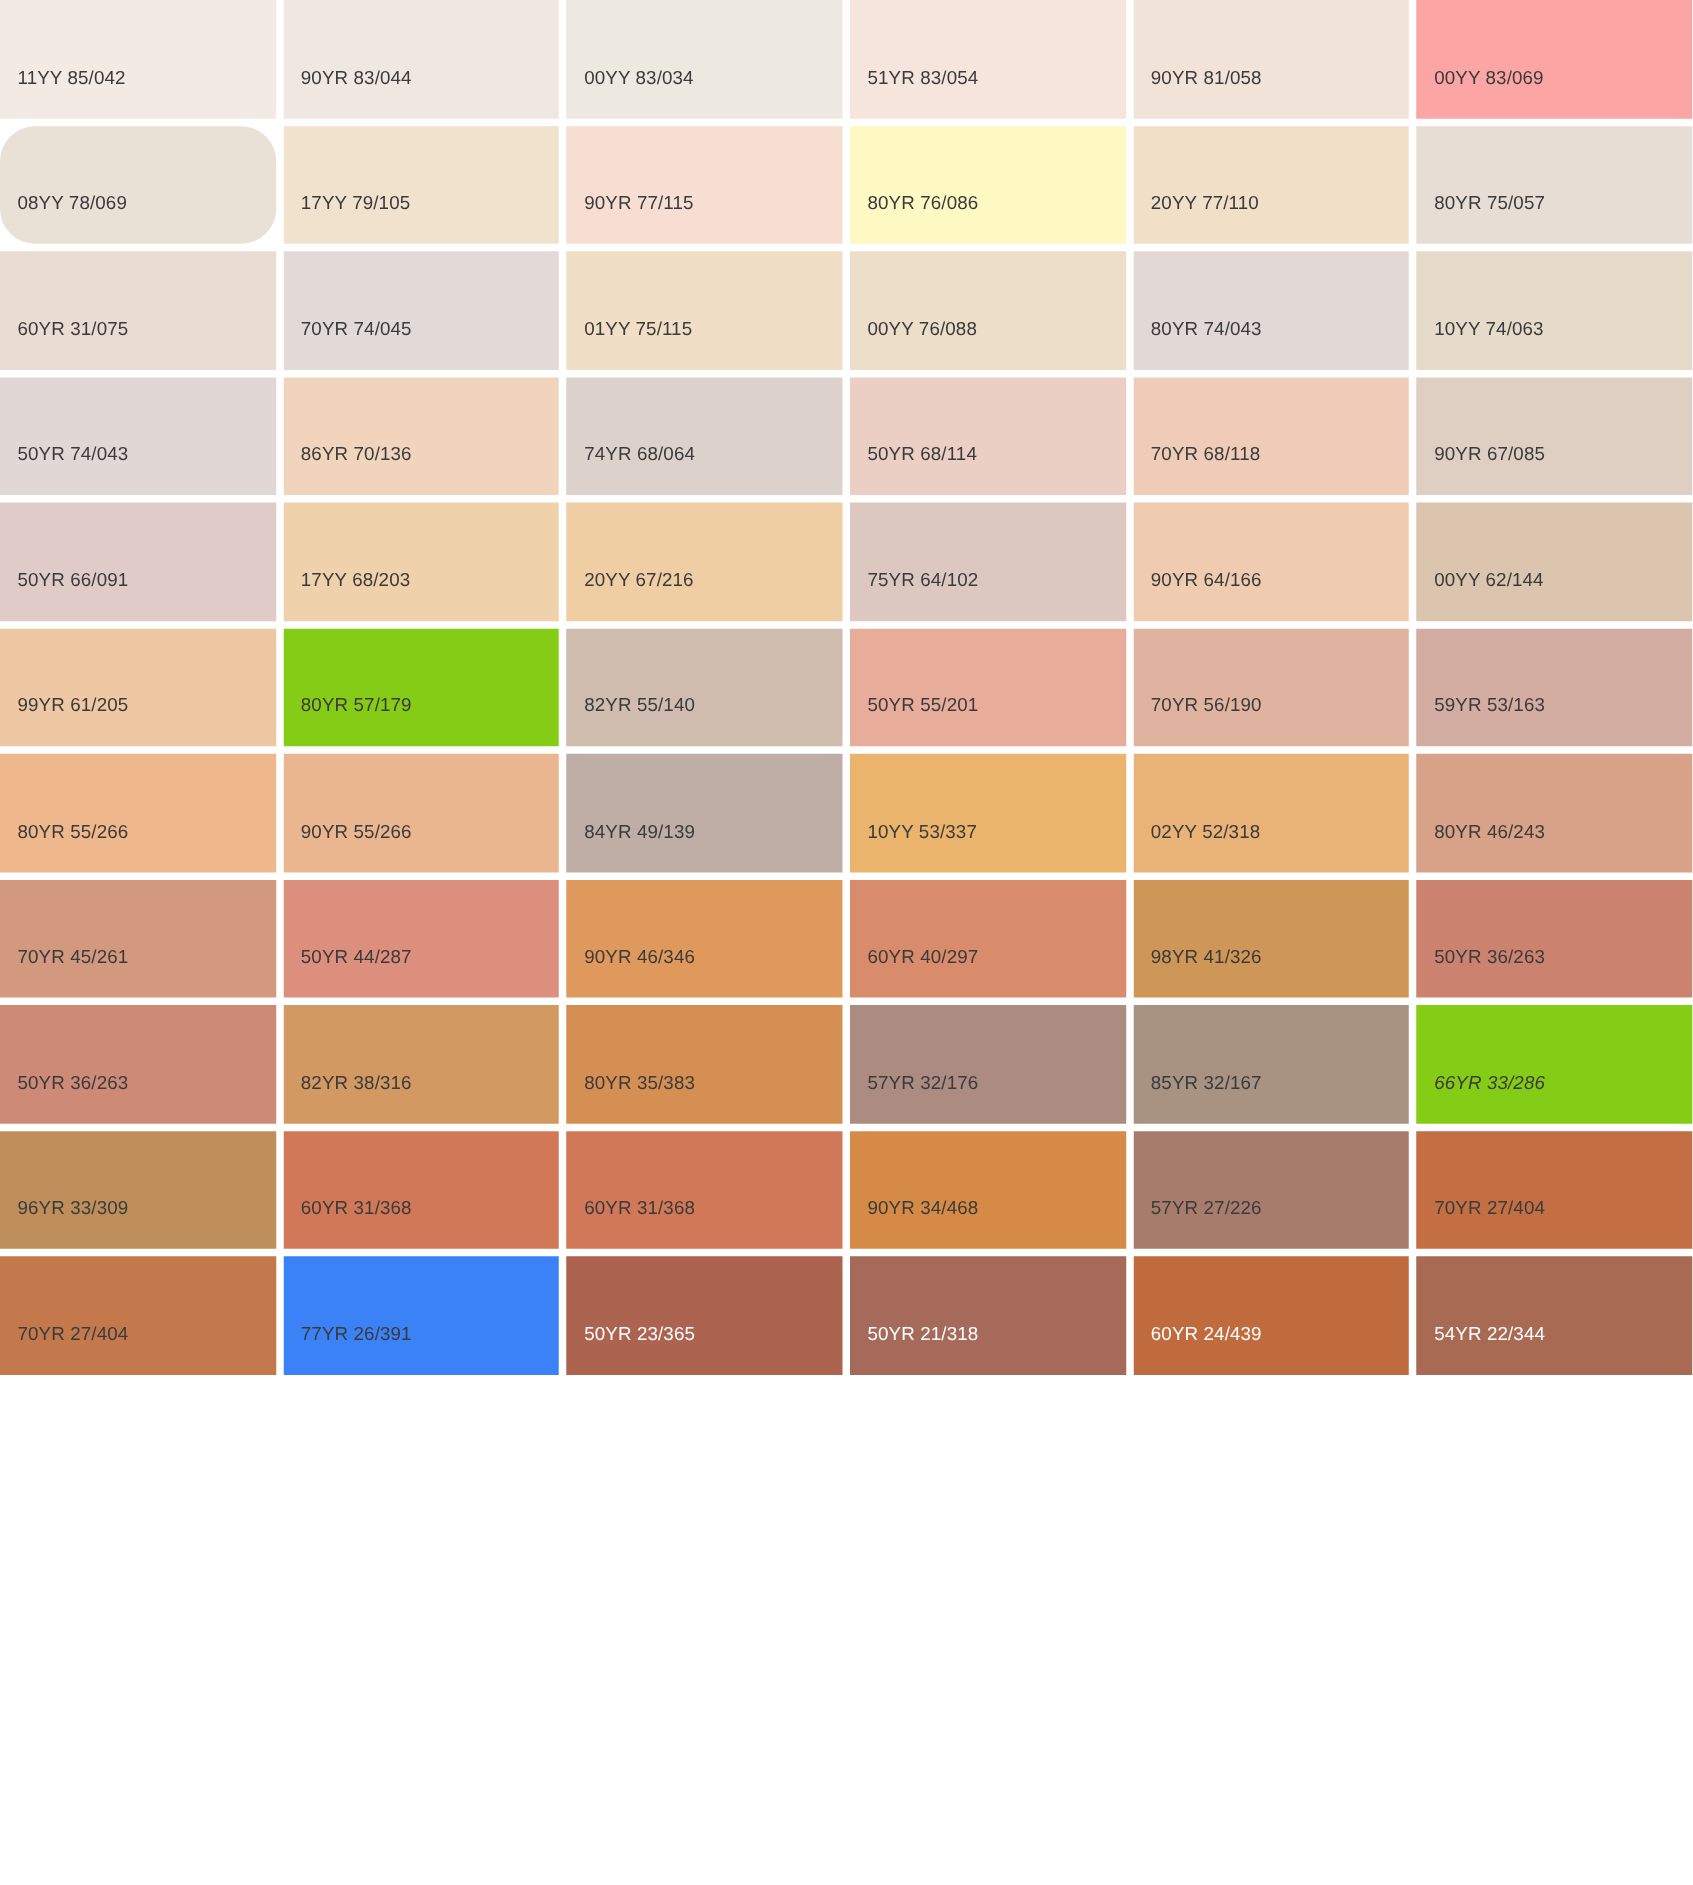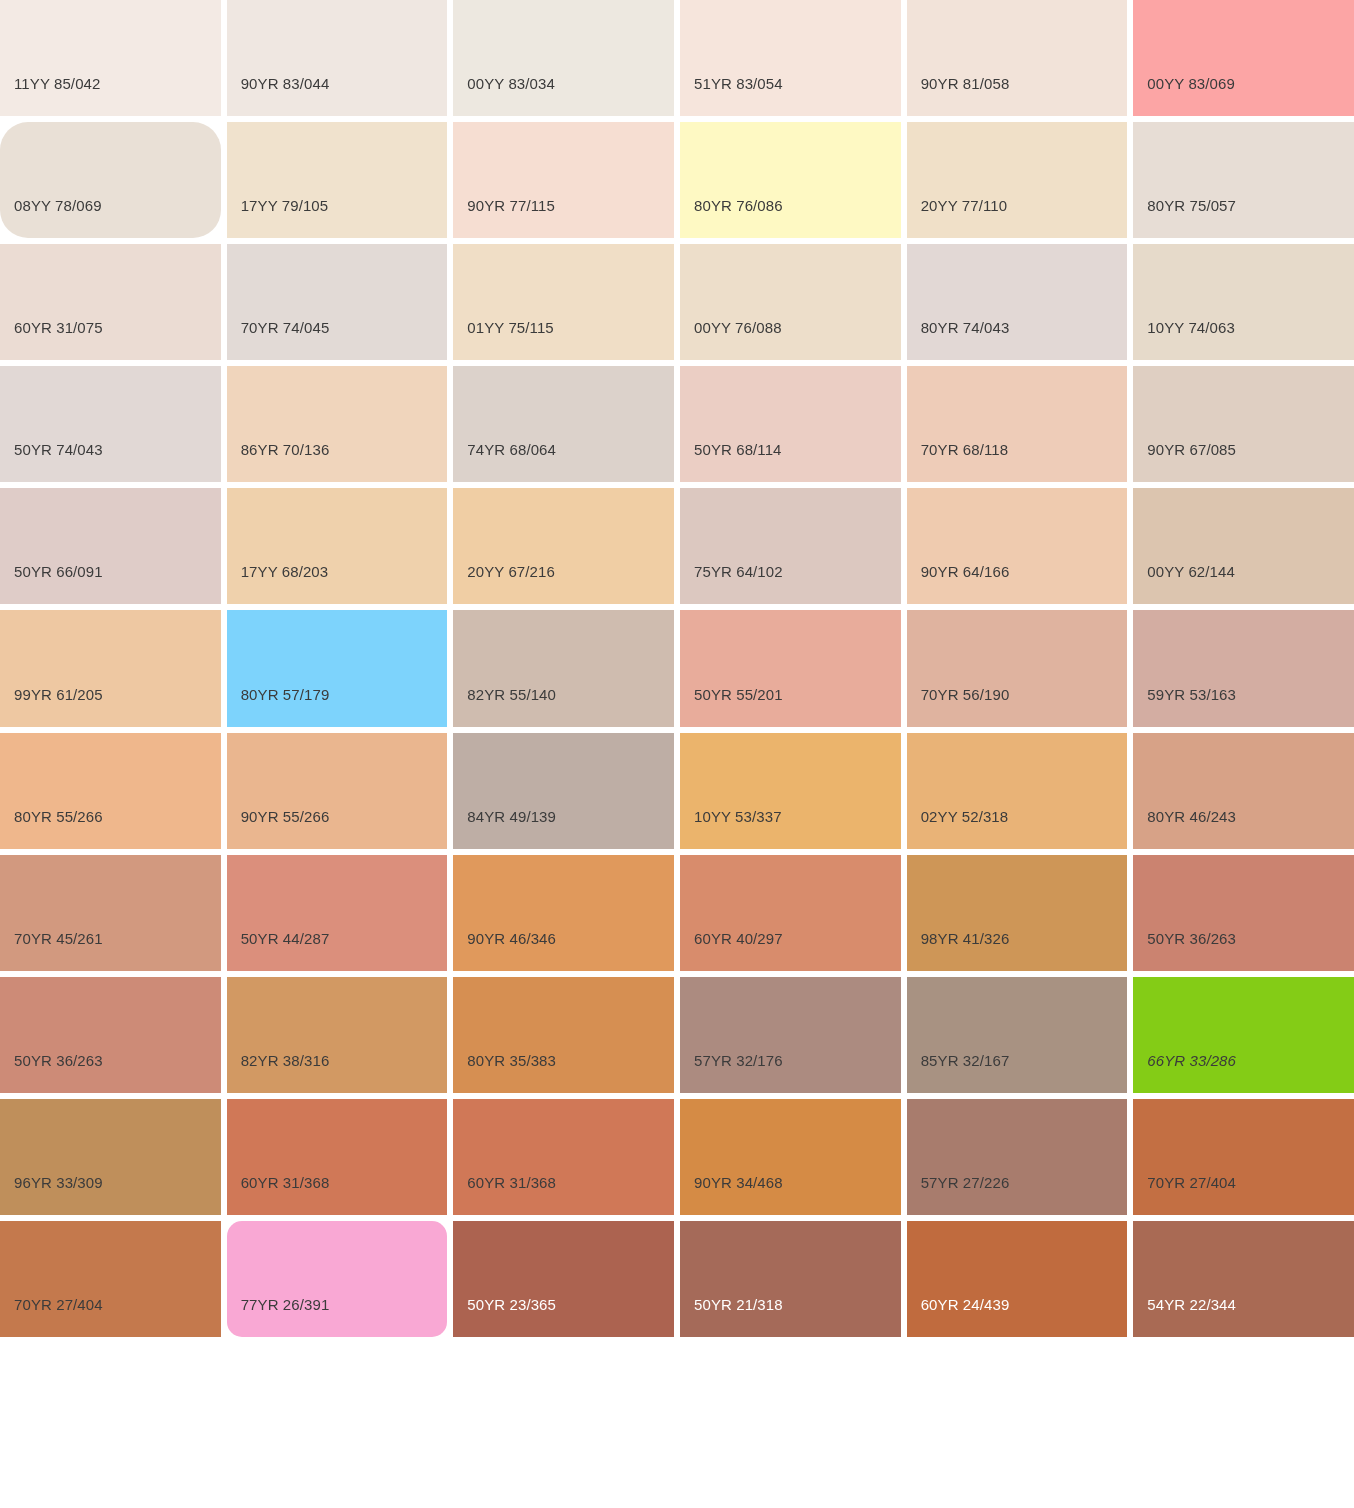--- a/index.html
+++ b/index.html
@@ -15,21 +15,21 @@
     font-family: "Liberation Sans", "DejaVu Sans", sans-serif;
     overflow: hidden;
   }
   #palette-grid {
     display: grid;
     grid-template-columns: repeat(6, 1fr);
     grid-template-rows: repeat(11, 1fr);
     column-gap: 6px;
     row-gap: 6px;
     width: 1354px;
-    height: 1337px;
+    height: 1100px;
     background: #ffffff;
   }
   .swatch {
     position: relative;
     display: block;
     overflow: hidden;
   }
   .swatch-label {
     position: absolute;
     left: 14px;
@@ -136,21 +136,21 @@
     </div>
     <div class="swatch" style="background: rgb(239, 203, 175);">
       <span class="swatch-label">90YR 64/166</span>
     </div>
     <div class="swatch" style="background: rgb(220, 197, 175);">
       <span class="swatch-label">00YY 62/144</span>
     </div>
     <div class="swatch" style="background: rgb(238, 200, 162);">
       <span class="swatch-label">99YR 61/205</span>
     </div>
-    <div class="swatch" style="background: #7dd3fc;">
+    <div class="swatch" style="background: #84cc16;">
       <span class="swatch-label">80YR 57/179</span>
     </div>
     <div class="swatch" style="background: rgb(207, 188, 175);">
       <span class="swatch-label">82YR 55/140</span>
     </div>
     <div class="swatch" style="background: rgb(232, 172, 155);">
       <span class="swatch-label">50YR 55/201</span>
     </div>
     <div class="swatch" style="background: rgb(223, 179, 159);">
       <span class="swatch-label">70YR 56/190</span>
@@ -226,21 +226,21 @@
     </div>
     <div class="swatch" style="background: rgb(168, 124, 109);">
       <span class="swatch-label">57YR 27/226</span>
     </div>
     <div class="swatch" style="background: rgb(195, 111, 67);">
       <span class="swatch-label">70YR 27/404</span>
     </div>
     <div class="swatch" style="background: rgb(196, 121, 77);">
       <span class="swatch-label">70YR 27/404</span>
     </div>
-    <div class="swatch" style="background: #f9a8d4; border-radius: 15px;">
+    <div class="swatch" style="background: #3b82f6;">
       <span class="swatch-label">77YR 26/391</span>
     </div>
     <div class="swatch light-text" style="background: rgb(172, 99, 80);">
       <span class="swatch-label">50YR 23/365</span>
     </div>
     <div class="swatch light-text" style="background: rgb(165, 106, 89);">
       <span class="swatch-label">50YR 21/318</span>
     </div>
     <div class="swatch light-text" style="background: rgb(192, 107, 62);">
       <span class="swatch-label">60YR 24/439</span>

